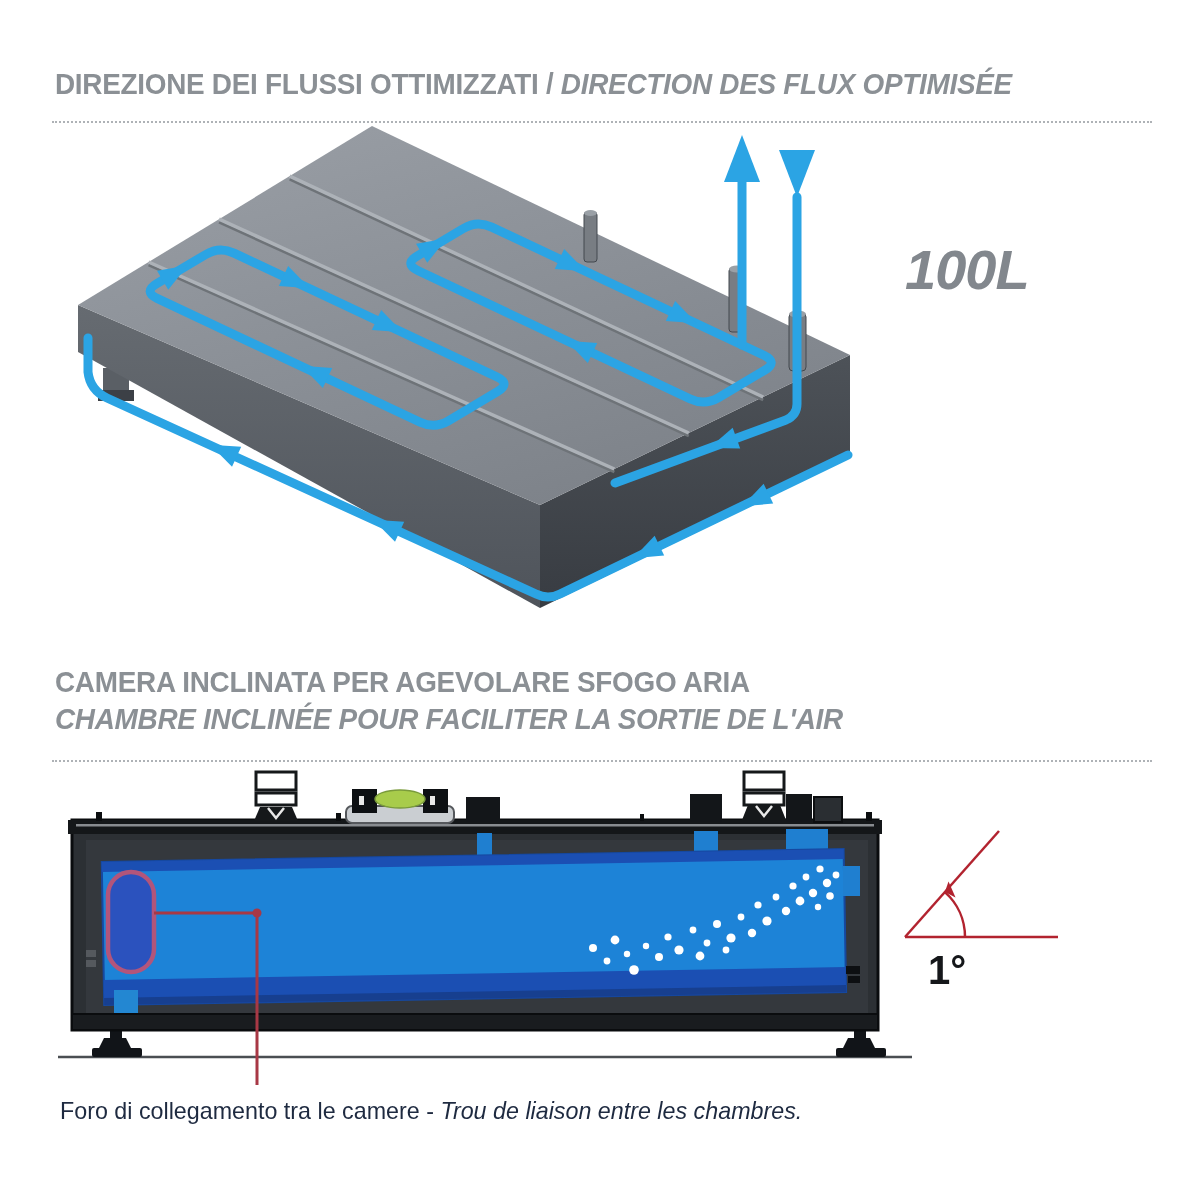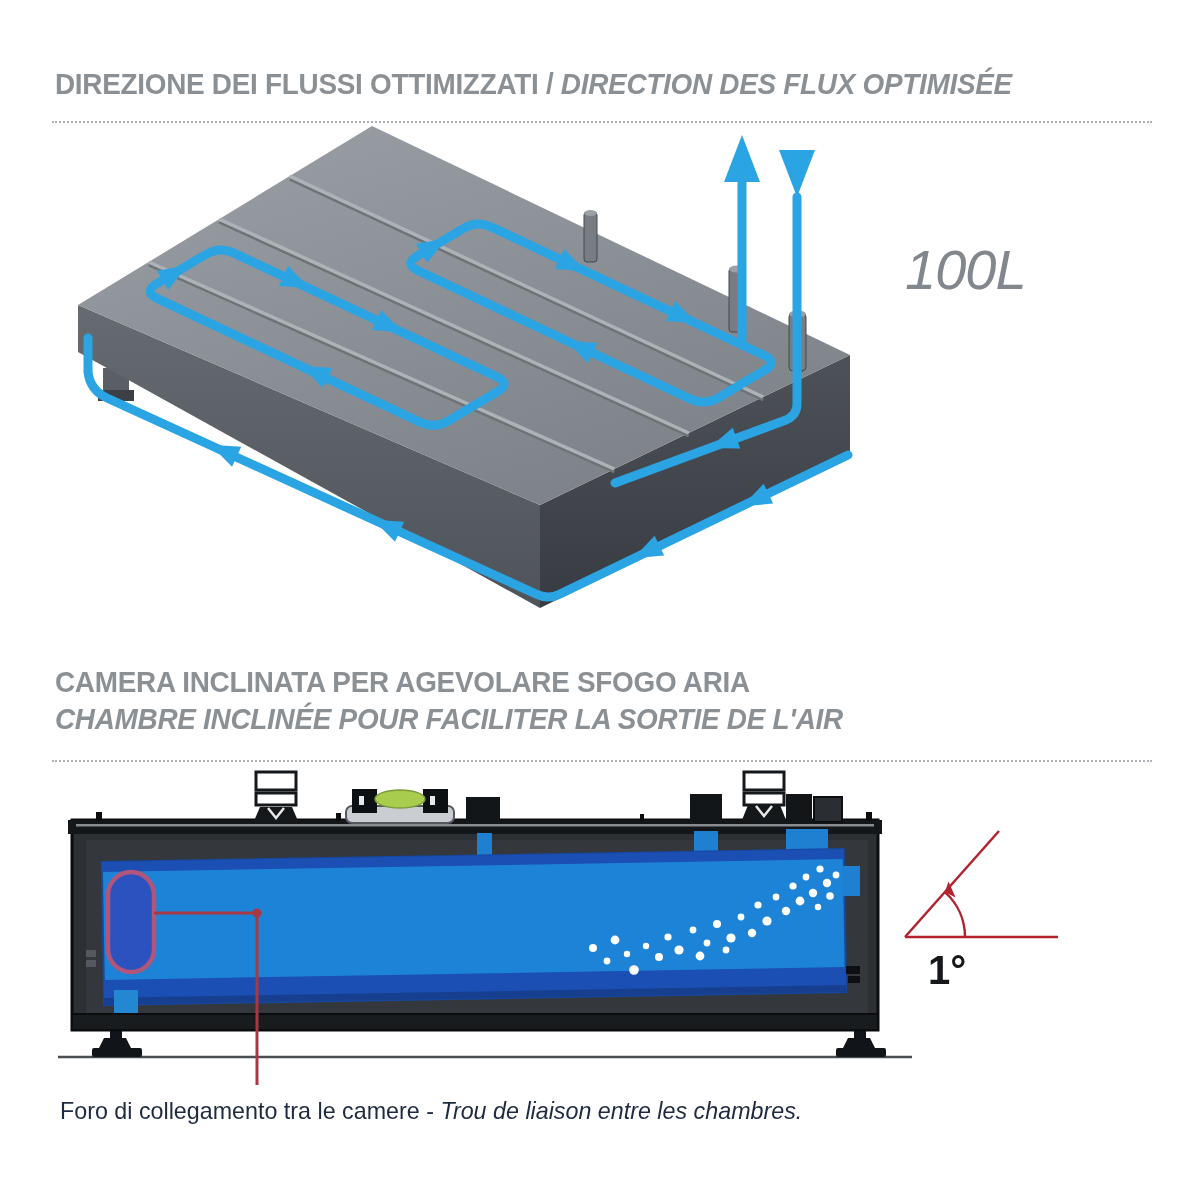--- a/index.html
+++ b/index.html
@@ -3,21 +3,21 @@
 <meta charset="utf-8">
 <style>
   html,body{margin:0;padding:0;background:#ffffff;}
   #canvas{position:relative;width:1200px;height:1200px;background:#ffffff;overflow:hidden;
           font-family:"Liberation Sans", sans-serif;}
   .heading{position:absolute;color:#8b9095;font-weight:bold;font-size:30px;white-space:nowrap;
            letter-spacing:-0.3px;transform:scaleX(0.93);transform-origin:left top;}
   .heading .fr{font-style:italic;}
   .dots{position:absolute;left:52px;width:1100px;height:0;border-top:2px dotted #aeb2b6;}
   .svgbox{position:absolute;}
-  .cap-label{position:absolute;color:#82878d;font-weight:normal;font-style:italic;
+  .cap-label{position:absolute;color:#82878d;font-weight:bold;font-style:italic;
              font-size:56px;letter-spacing:-1px;}
   .angle-label{position:absolute;color:#15171a;font-weight:bold;font-size:40px;}
   .caption{position:absolute;color:#1e2a40;font-size:24px;white-space:nowrap;
            transform:scaleX(0.97);transform-origin:left top;}
   .caption .fr{font-style:italic;}
 </style>
 </head>
 <body>
 
 <div id="canvas">

